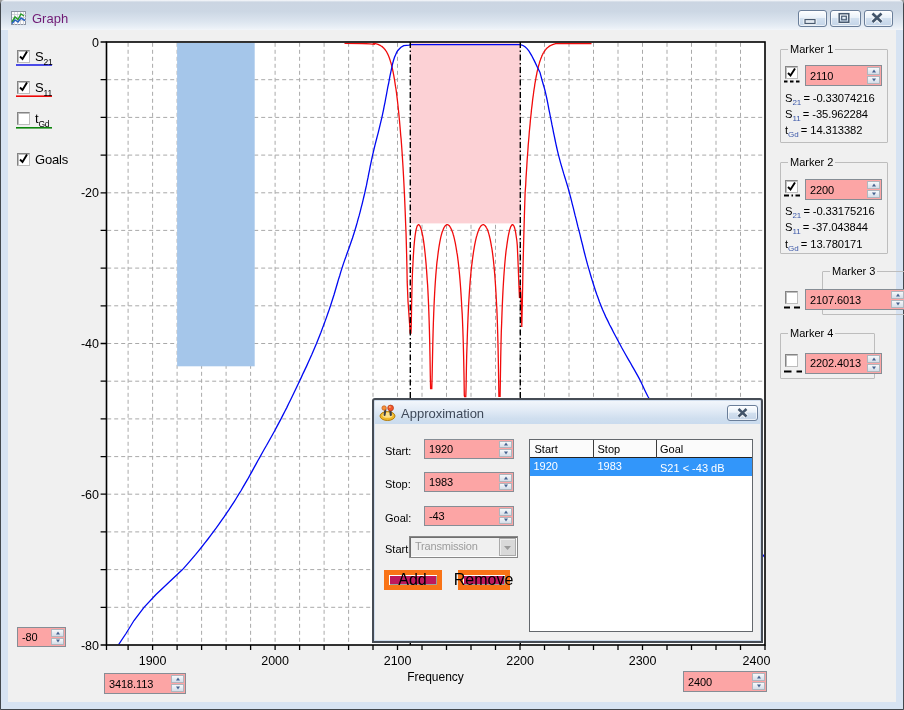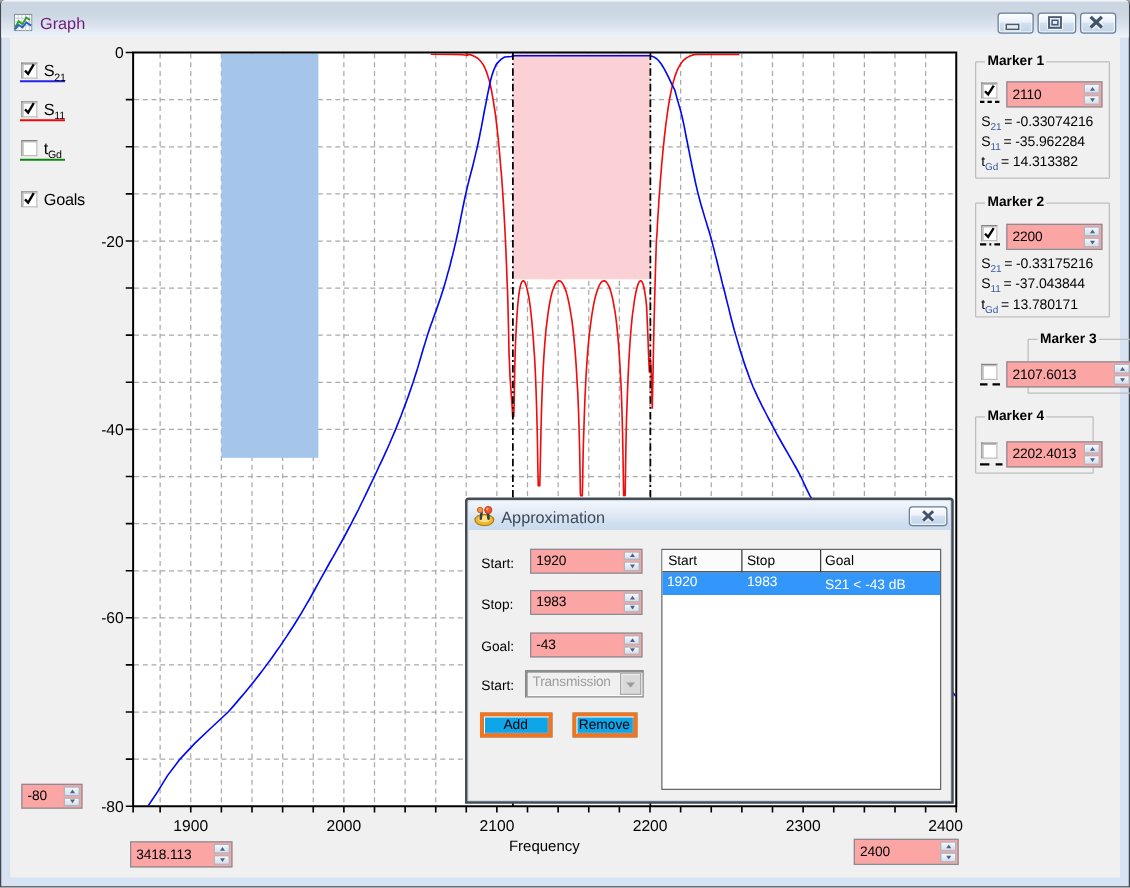--- a/index.html
+++ b/index.html
@@ -4,34 +4,34 @@
 html,body{width:904px;height:710px;overflow:hidden}
 body{font-family:"Liberation Sans",sans-serif;font-size:11px;color:#000;background:#a0a0a0;position:relative}
 .abs{position:absolute}
 .win{position:absolute;inset:0;border:1px solid #42474d;border-radius:4px 4px 0 0;background:#d7e3f2;overflow:hidden}
 .tb{position:absolute;left:1px;top:0;right:1px;height:30px;background:linear-gradient(180deg,#fafbfd 0%,#cbd5e2 7%,#ccd7e4 38%,#dce5ef 72%,#edf2f8 96%,#f3f6fa 100%);border-radius:3px 3px 0 0}
 .client{position:absolute;left:8px;top:30px;width:888px;height:672px;background:#f0f0f0}
 .tbtn{position:absolute;top:10px;height:17px;border:1px solid #6a7e99;border-radius:3px;background:linear-gradient(180deg,#fdfeff 0%,#e9f1f9 45%,#d2e0ef 50%,#c3d4e8 100%);box-shadow:inset 0 0 0 1px rgba(255,255,255,.65)}
 .cb{position:absolute;width:13px;height:13px;background:#fff;border:1px solid;border-color:#848484 #bdbdbd #bdbdbd #848484;box-shadow:inset 1px 1px 0 rgba(110,110,110,.45)}
 .chk{position:absolute;width:13px;height:13px}
 .gb{position:absolute;border:1px solid #bdbdbd;border-radius:1px}
-.gb b{position:absolute;left:7px;top:-7px;background:#f0f0f0;padding:0 2px;font-weight:700;font-size:11px;white-space:nowrap}
+.gb b{position:absolute;left:7px;top:-7px;background:#f0f0f0;padding:0 2px;font-weight:400;font-size:11px;white-space:nowrap}
 .spin{position:absolute;background:#fca5a5;border:1px solid #868d95}
 .spin span{position:absolute;left:4px;top:50%;transform:translateY(-50%);font-size:11px;letter-spacing:-.1px}
 .sbs{position:absolute;right:1px;top:1px;bottom:1px;width:13px;display:flex;flex-direction:column}
 .sb{flex:1;border:1px solid #b0b6bd;background:linear-gradient(180deg,#f7f9fb,#e3e9f0 55%,#d5deea);position:relative;margin-bottom:1px}
 .sb:last-child{margin-bottom:0}
 .sb i{position:absolute;left:50%;top:50%;transform:translate(-50%,-50%);width:0;height:0;border-left:2.9px solid transparent;border-right:2.9px solid transparent}
 .up i{border-bottom:3.6px solid #47628f}
 .dn i{border-top:3.6px solid #47628f}
 .val{position:absolute;font-size:11.2px;letter-spacing:-.1px;white-space:nowrap}
 .val sub{font-size:8px;color:#3b57a8;letter-spacing:0}
 .leg{position:absolute;font-size:13px;letter-spacing:-.2px}
 .leg sub{font-size:8.5px}
-.btn{position:absolute;background:#0ea5e9;border:3px solid #f97316;box-shadow:inset 1px 1px 0 #fff,inset -1px -1px 0 #9d9d9d;font-size:11px;display:flex;align-items:center;justify-content:center}
+.btn{position:absolute;background:#be185d;border:5px solid #f97316;box-shadow:inset 1px 1px 0 #fff,inset -1px -1px 0 #9d9d9d;font-size:16px;display:flex;align-items:center;justify-content:center}
 svg{position:absolute}
 </style></head><body>
 <div class="win"></div>
 <div class="tb"></div>
 
 <svg width="15" height="14" style="left:11px;top:11px">
 <rect x="0.5" y="0.5" width="14" height="13" fill="#fdfdfd" stroke="#8a93a2"></rect>
 <path d="M3.5 1v13M6.5 1v13M9.5 1v13M12.5 1v13M1 3.5h14M1 6.5h14M1 9.5h14" stroke="#c9ccd4" stroke-width="0.8"></path>
 <polyline points="1,11 4,6 7,8.5 10,3 13,5" fill="none" stroke="#2a9d2a" stroke-width="1.5"></polyline>
 <polyline points="1,12.5 4,9 7,11 10,7 14,9.5" fill="none" stroke="#2660c0" stroke-width="1.5"></polyline>
@@ -271,21 +271,21 @@
       <span>-43</span>
       <div class="sbs">
         <div class="sb up">
           <i></i>
         </div>
         <div class="sb dn">
           <i></i>
         </div>
       </div>
     </div>
- <div class="abs" style="left:46px;top:136px;width:95px;height:22px;background:#f0f0f0;border:1px solid #888;box-shadow:inset 1px 1px 0 #6f6f6f,inset -1px -1px 0 #fdfdfd">
+ <div class="abs" style="left:35px;top:136px;width:109px;height:22px;background:#f0f0f0;border:1px solid #888;box-shadow:inset 1px 1px 0 #6f6f6f,inset -1px -1px 0 #fdfdfd">
    <span class="abs" style="left:5px;top:3px;color:#9c9c9c;font-size:11px;letter-spacing:-.2px">Transmission</span>
    <div class="abs" style="right:1px;top:1px;width:17px;height:18px;background:#d9d9d9;border:1px solid #aaa;box-shadow:inset 1px 1px 0 #eee">
         <svg width="15" height="16">
           <path d="M4 7 h7 l-3.5 4 z" fill="#9a9a9a"></path>
         </svg>
       </div>
  </div>
  <div class="btn" style="left:9.5px;top:170px;width:58px;height:20px">Add</div>
  <div class="btn" style="left:83.5px;top:170px;width:52px;height:20px">Remove</div>
  <div class="abs" style="left:154.5px;top:38.5px;width:224px;height:193px;background:#fff;border:1px solid #63676c">

